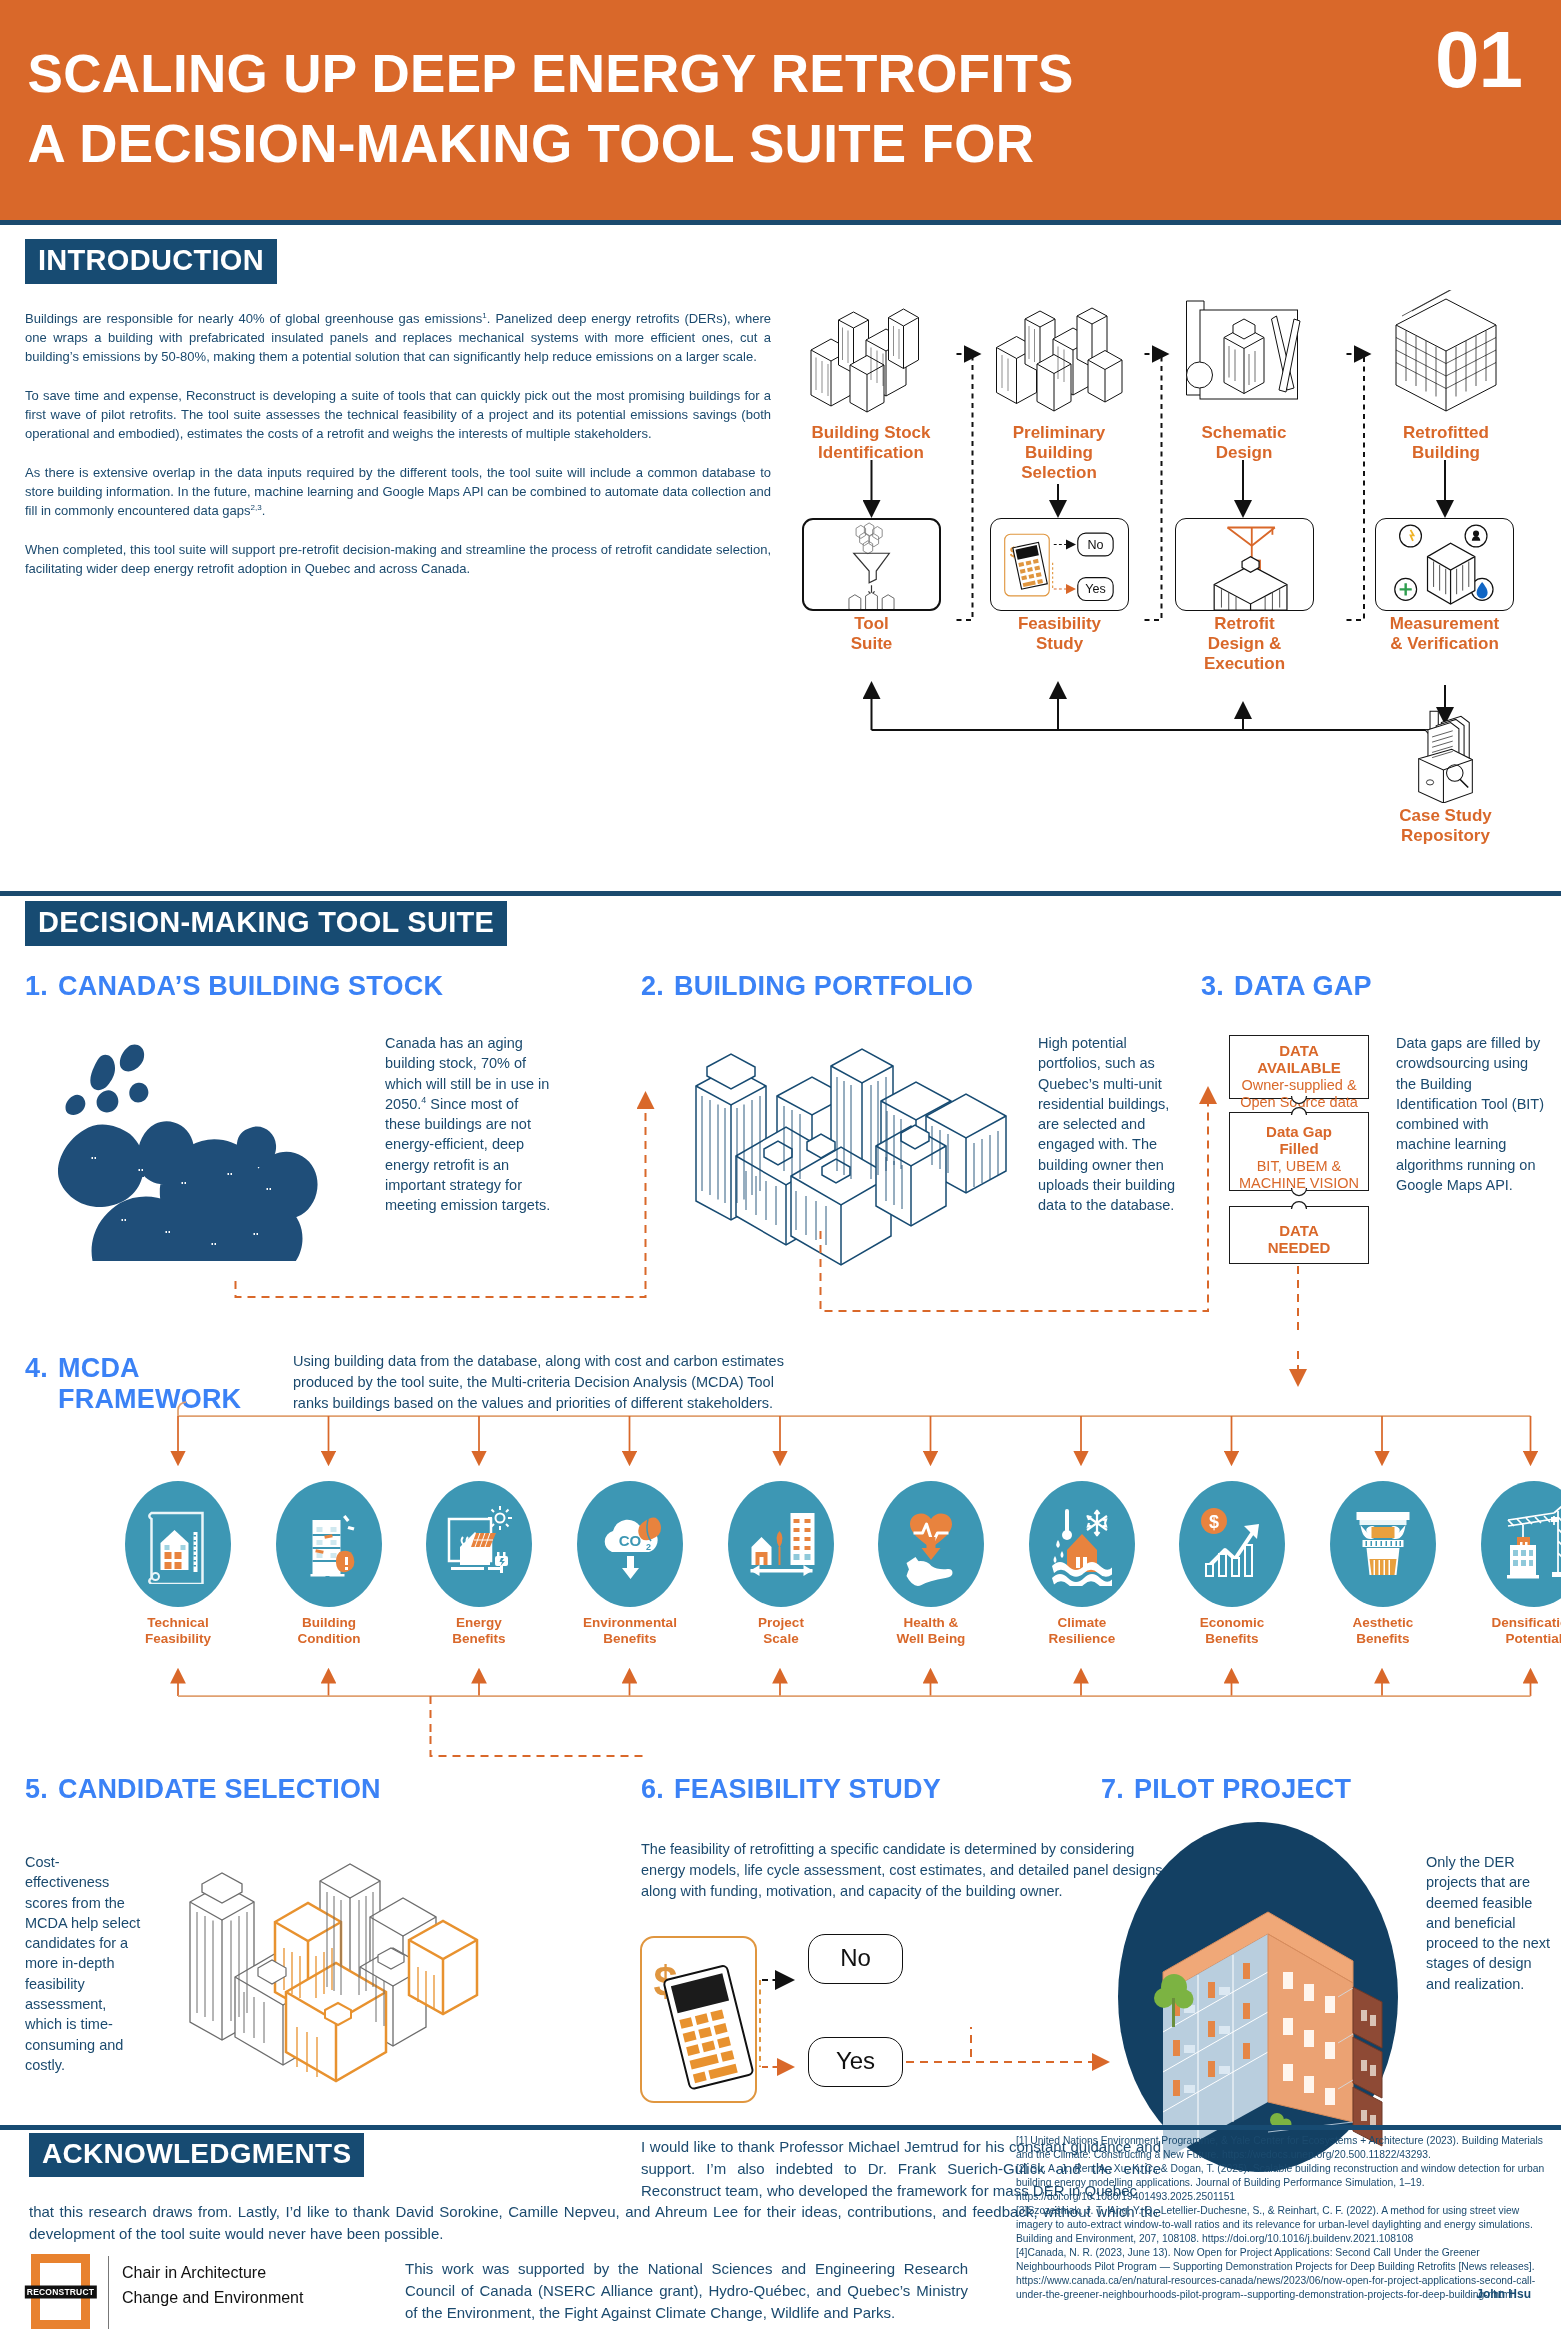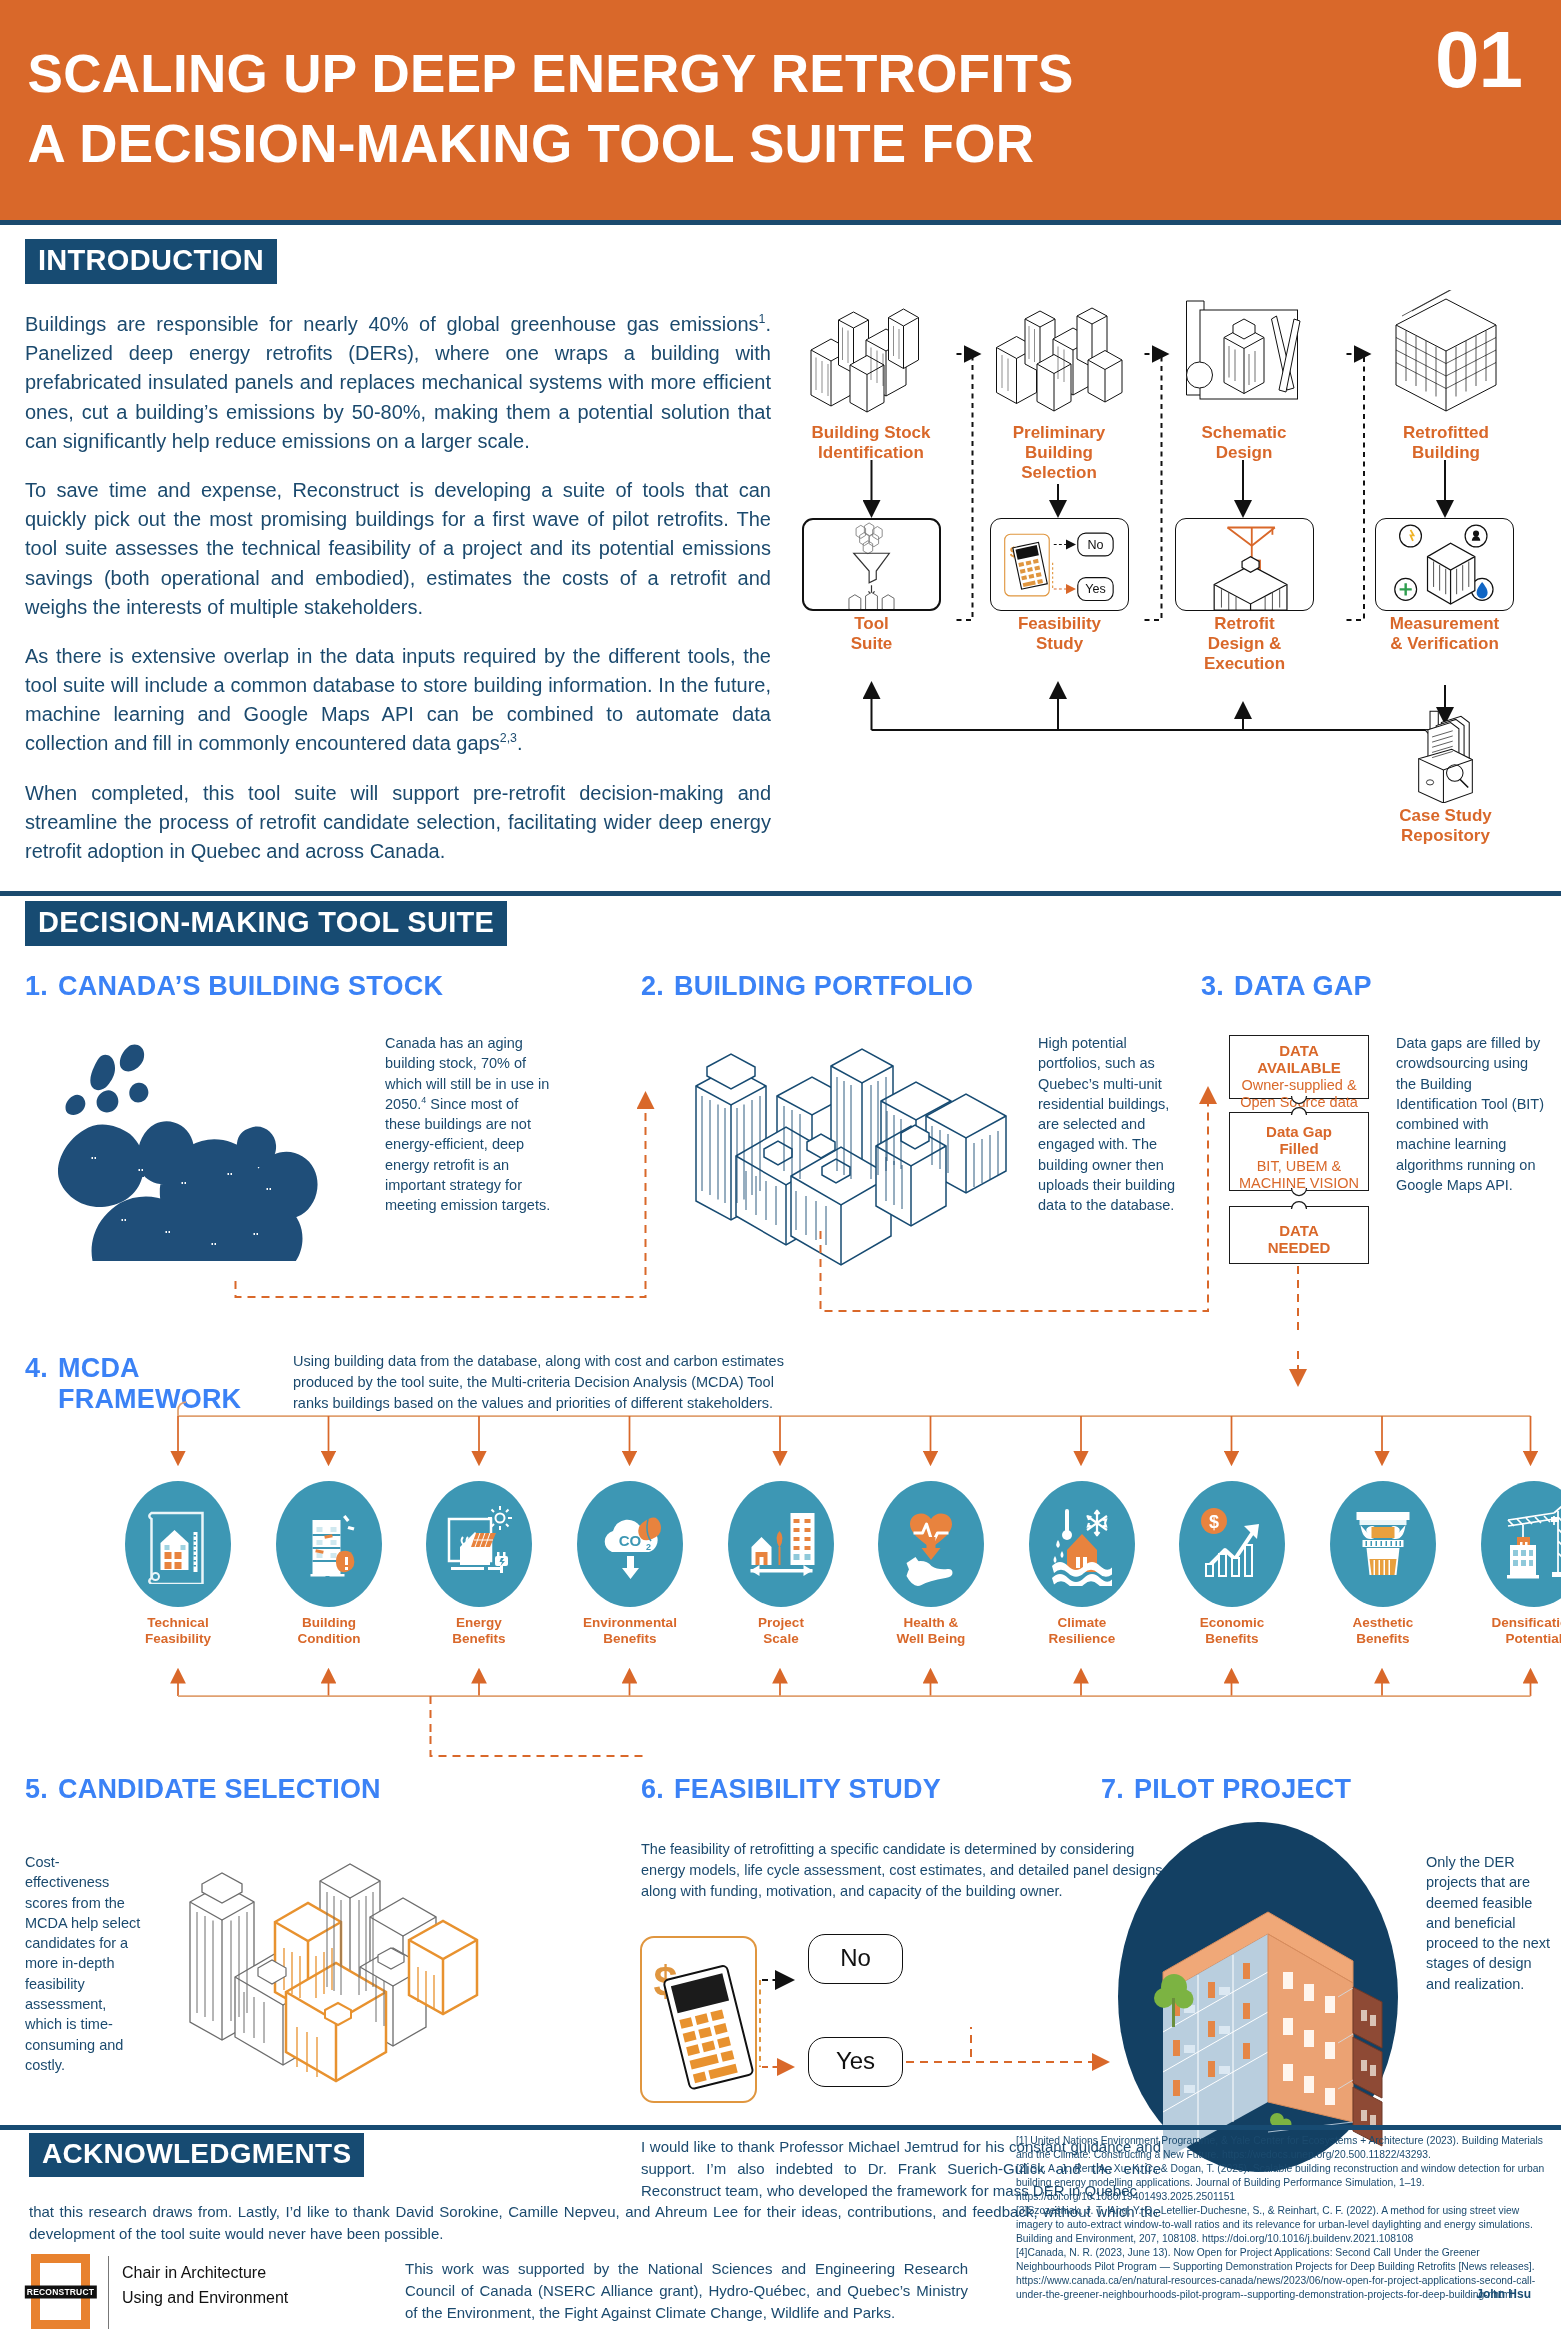--- a/index.html
+++ b/index.html
@@ -31,21 +31,21 @@
   }
   
   .banner {
     position: absolute; background: #174b72; color: #fff;
     font-size: 29px; font-weight: 700; letter-spacing: 0.3px;
     padding: 7px 13px 9px 13px; line-height: 1;
   }
   
   .introcol {
     position: absolute; left: 25px; top: 310px; width: 746px;
-    font-size: 20px; line-height: 1.46; text-align: justify; color: #1b4a6e;
+    font-size: 13px; line-height: 1.46; text-align: justify; color: #1b4a6e;
   }
   .introcol p { margin-bottom: 20px; }
   .introcol p:last-child { margin-bottom: 0; }
   sup { font-size: 0.62em; vertical-align: super; }
 
   
   .proc { position: absolute; left: 791px; top: 290px; width: 751px; height: 560px; }
   .proc-cell { position: absolute; text-align: center; }
   .proc-label { color: #d9682a; font-weight: 700; font-size: 17px; line-height: 1.18; margin-top: 3px; }
   .proc-art { width: 100%; display: block; }
@@ -1063,18 +1063,18 @@
   <div>[3]Szcześniak, J. T., Ang, Y. Q., Letellier-Duchesne, S., &amp; Reinhart, C. F. (2022). A method for using street view imagery to auto-extract window-to-wall ratios and its relevance for urban-level daylighting and energy simulations. Building and Environment, 207, 108108. https://doi.org/10.1016/j.buildenv.2021.108108</div>
   <div>[4]Canada, N. R. (2023, June 13). Now Open for Project Applications: Second Call Under the Greener Neighbourhoods Pilot Program — Supporting Demonstration Projects for Deep Building Retrofits [News releases]. https://www.canada.ca/en/natural-resources-canada/news/2023/06/now-open-for-project-applications-second-call-under-the-greener-neighbourhoods-pilot-program--supporting-demonstration-projects-for-deep-building-r.html</div>
 </div>
 
 <div class="logo-box" style="left:31px; top:2254px;">
   <div class="logo-word">RECONSTRUCT</div>
 </div>
 <div class="logo-div" style="left:108px; top:2256px; height:73px;"></div>
 <div class="logo-text" style="left:122px; top:2261px; width:260px;">
   <div>Chair in Architecture</div>
-  <div>Using and Environment</div>
+  <div>Change and Environment</div>
 </div>
 
 <div class="funding" style="left:405px; top:2258px; width:563px;">This work was supported by the National Sciences and Engineering Research Council of Canada (NSERC Alliance grant), Hydro-Québec, and Quebec’s Ministry of the Environment, the Fight Against Climate Change, Wildlife and Parks.</div>
 <div class="author" style="right:30px; top:2287px;">John Hsu</div>
 
 
 </body></html>

